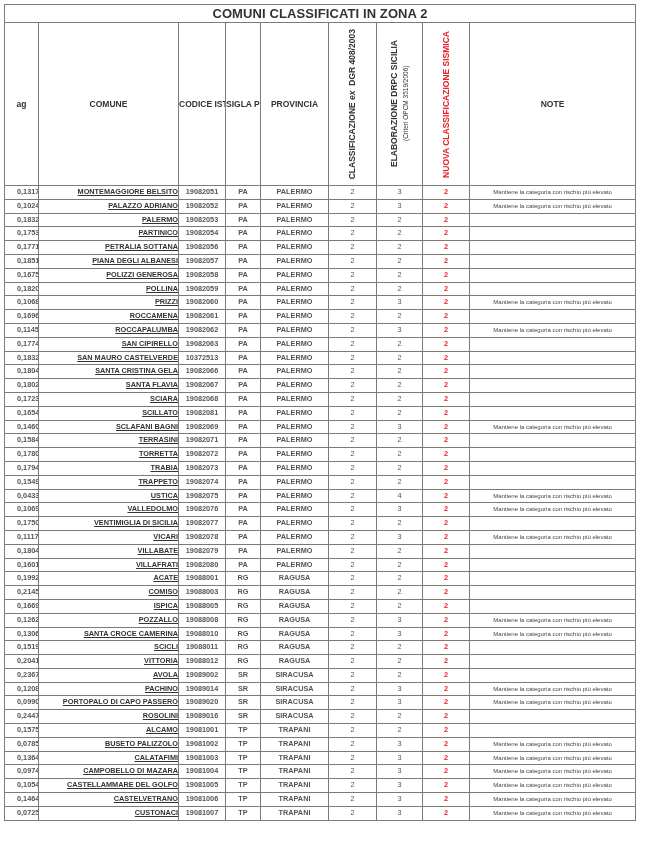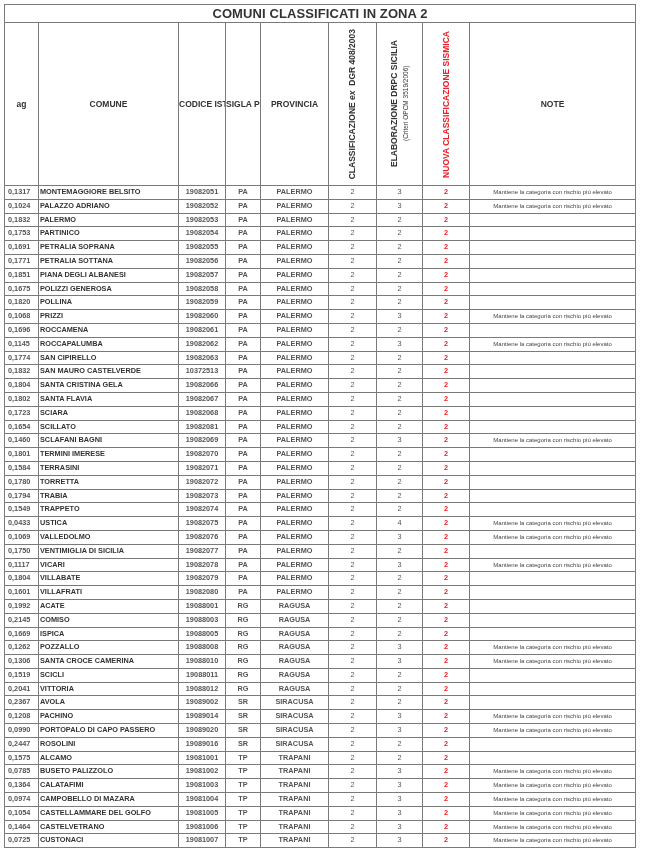--- a/index.html
+++ b/index.html
@@ -51,22 +51,22 @@
   .vert .rot .sub { display: block; font-weight: normal; font-size: 6.5px; }
   .vert .rot em { font-style: italic; }
   .red { color: #e8202a; }
   tbody td {
     height: 12.8px;
     font-size: 7.3px;
     line-height: 12.8px;
     text-align: center;
     color: #444;
   }
-  tbody td.ag { text-align: left; padding-left: 3px; font-weight: bold; color: #555; }
-  tbody td.comune { text-align: left; padding-left: 1px; font-weight: bold; color: #333; }
+  tbody td.ag { text-align: left; padding-left: 12px; font-weight: bold; color: #555; }
+  tbody td.comune { text-align: right; padding-left: 7px; font-weight: bold; color: #333; text-decoration: underline; }
   tbody td.code, tbody td.sigla, tbody td.prov { color: #555; font-weight: bold; }
   tbody td.c1, tbody td.c2 { color: #555; }
   tbody td.nuova { color: #e8202a; font-weight: bold; }
   tbody td.note { font-size: 6px; color: #444; }
 </style>
 </head>
 <body>
 
 <table class="zona">
   <colgroup>
@@ -147,31 +147,20 @@
         <td class="comune">PARTINICO</td>
         <td class="code">19082054</td>
         <td class="sigla">PA</td>
         <td class="prov">PALERMO</td>
         <td class="c1">2</td>
         <td class="c2">2</td>
         <td class="nuova">2</td>
         <td class="note"></td>
       </tr>
       <tr>
-        <td class="ag">0,1691</td>
-        <td class="comune">PETRALIA SOPRANA</td>
-        <td class="code">19082055</td>
-        <td class="sigla">PA</td>
-        <td class="prov">PALERMO</td>
-        <td class="c1">2</td>
-        <td class="c2">2</td>
-        <td class="nuova">2</td>
-        <td class="note"></td>
-      </tr>
-      <tr>
         <td class="ag">0,1771</td>
         <td class="comune">PETRALIA SOTTANA</td>
         <td class="code">19082056</td>
         <td class="sigla">PA</td>
         <td class="prov">PALERMO</td>
         <td class="c1">2</td>
         <td class="c2">2</td>
         <td class="nuova">2</td>
         <td class="note"></td>
       </tr>
@@ -310,31 +299,20 @@
       <tr>
         <td class="ag">0,1460</td>
         <td class="comune">SCLAFANI BAGNI</td>
         <td class="code">19082069</td>
         <td class="sigla">PA</td>
         <td class="prov">PALERMO</td>
         <td class="c1">2</td>
         <td class="c2">3</td>
         <td class="nuova">2</td>
         <td class="note">Mantiene la categoria con rischio più elevato</td>
-      </tr>
-      <tr>
-        <td class="ag">0,1801</td>
-        <td class="comune">TERMINI IMERESE</td>
-        <td class="code">19082070</td>
-        <td class="sigla">PA</td>
-        <td class="prov">PALERMO</td>
-        <td class="c1">2</td>
-        <td class="c2">2</td>
-        <td class="nuova">2</td>
-        <td class="note"></td>
       </tr>
       <tr>
         <td class="ag">0,1584</td>
         <td class="comune">TERRASINI</td>
         <td class="code">19082071</td>
         <td class="sigla">PA</td>
         <td class="prov">PALERMO</td>
         <td class="c1">2</td>
         <td class="c2">2</td>
         <td class="nuova">2</td>

